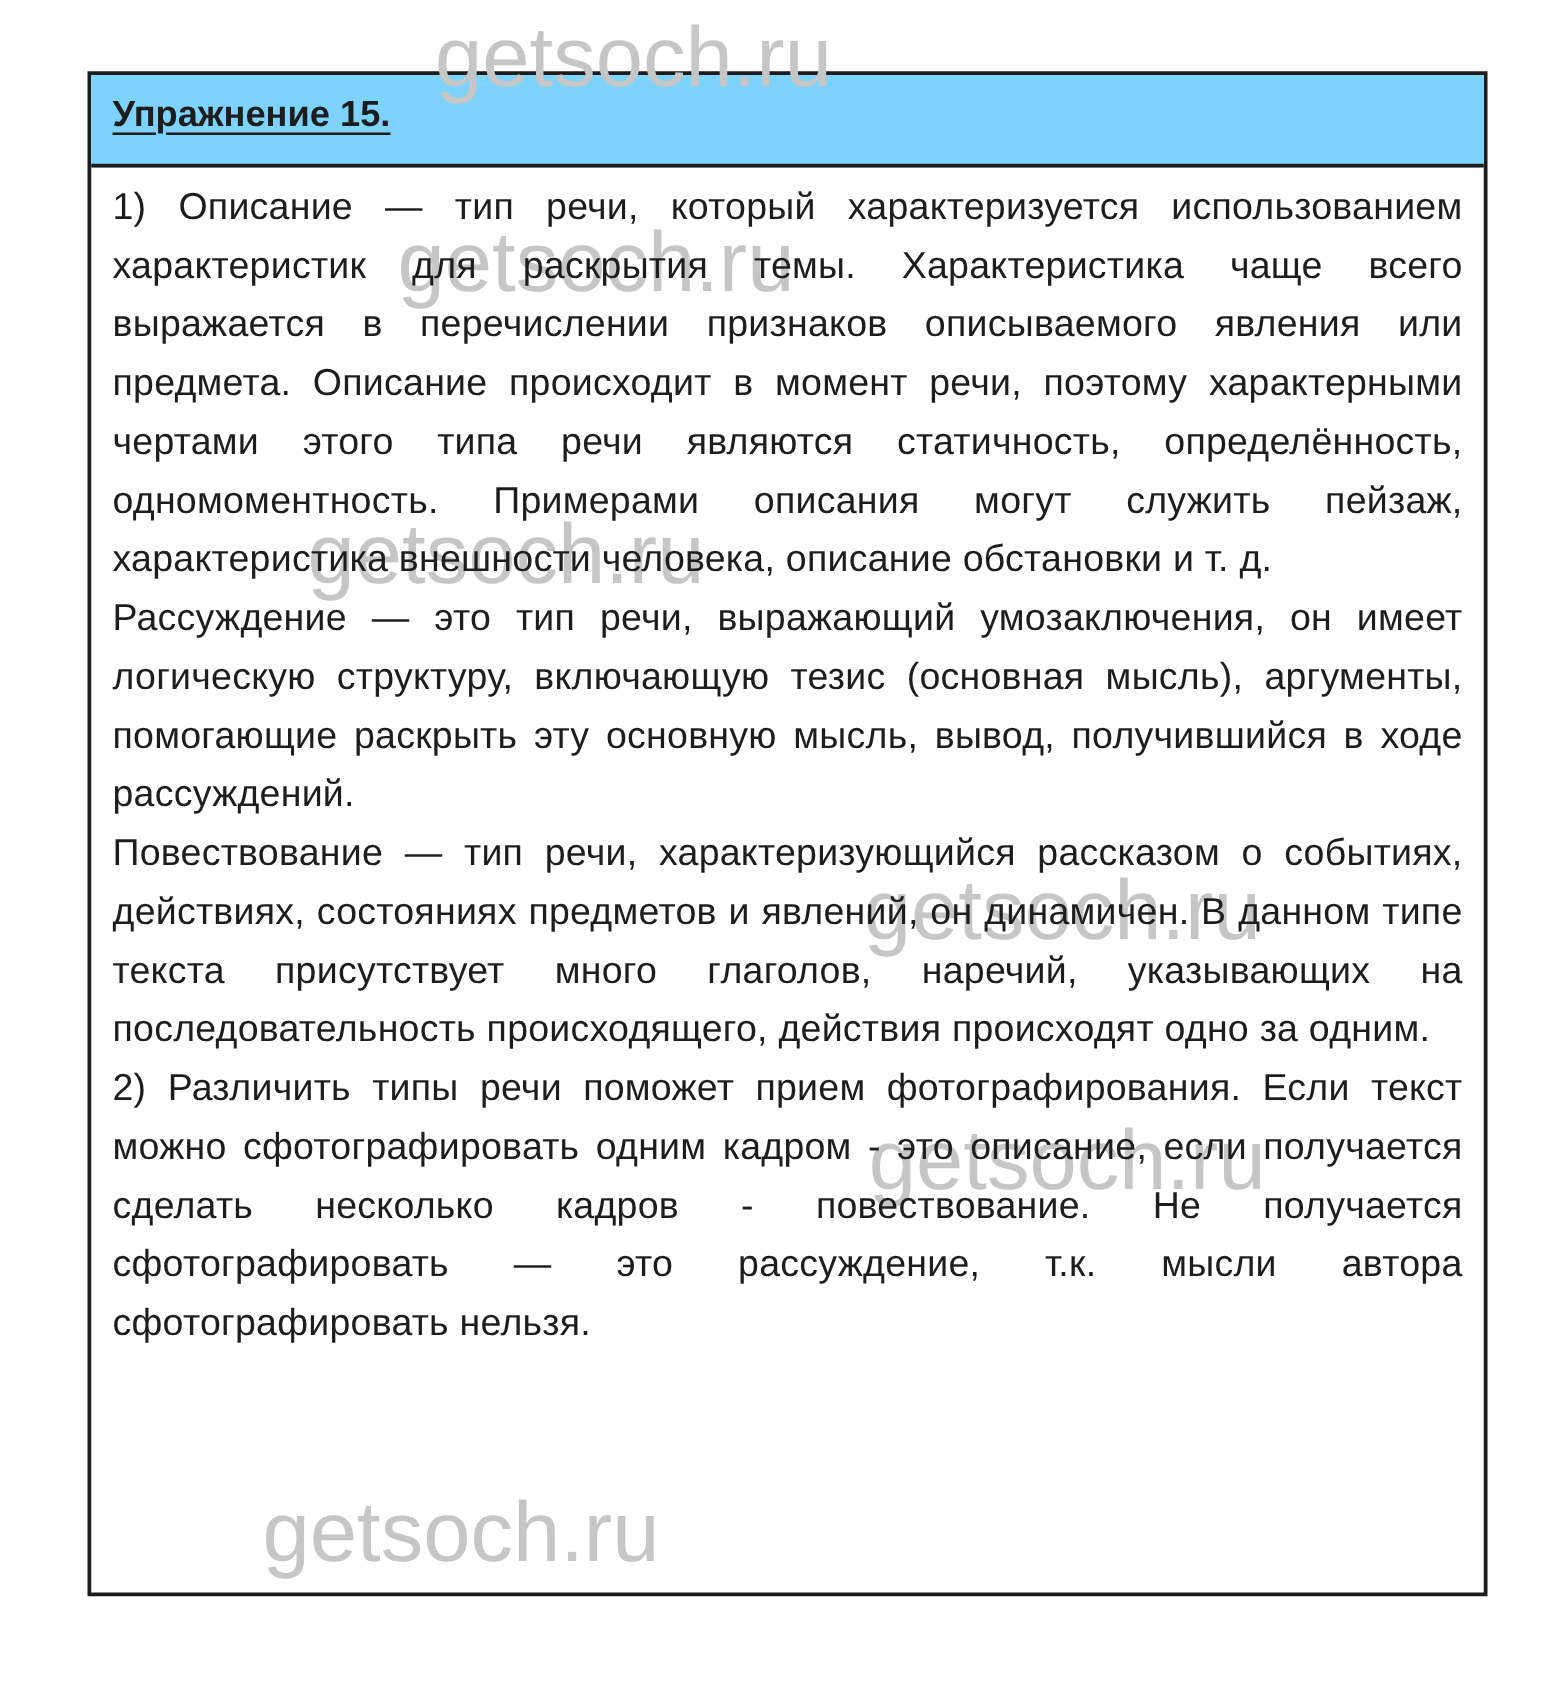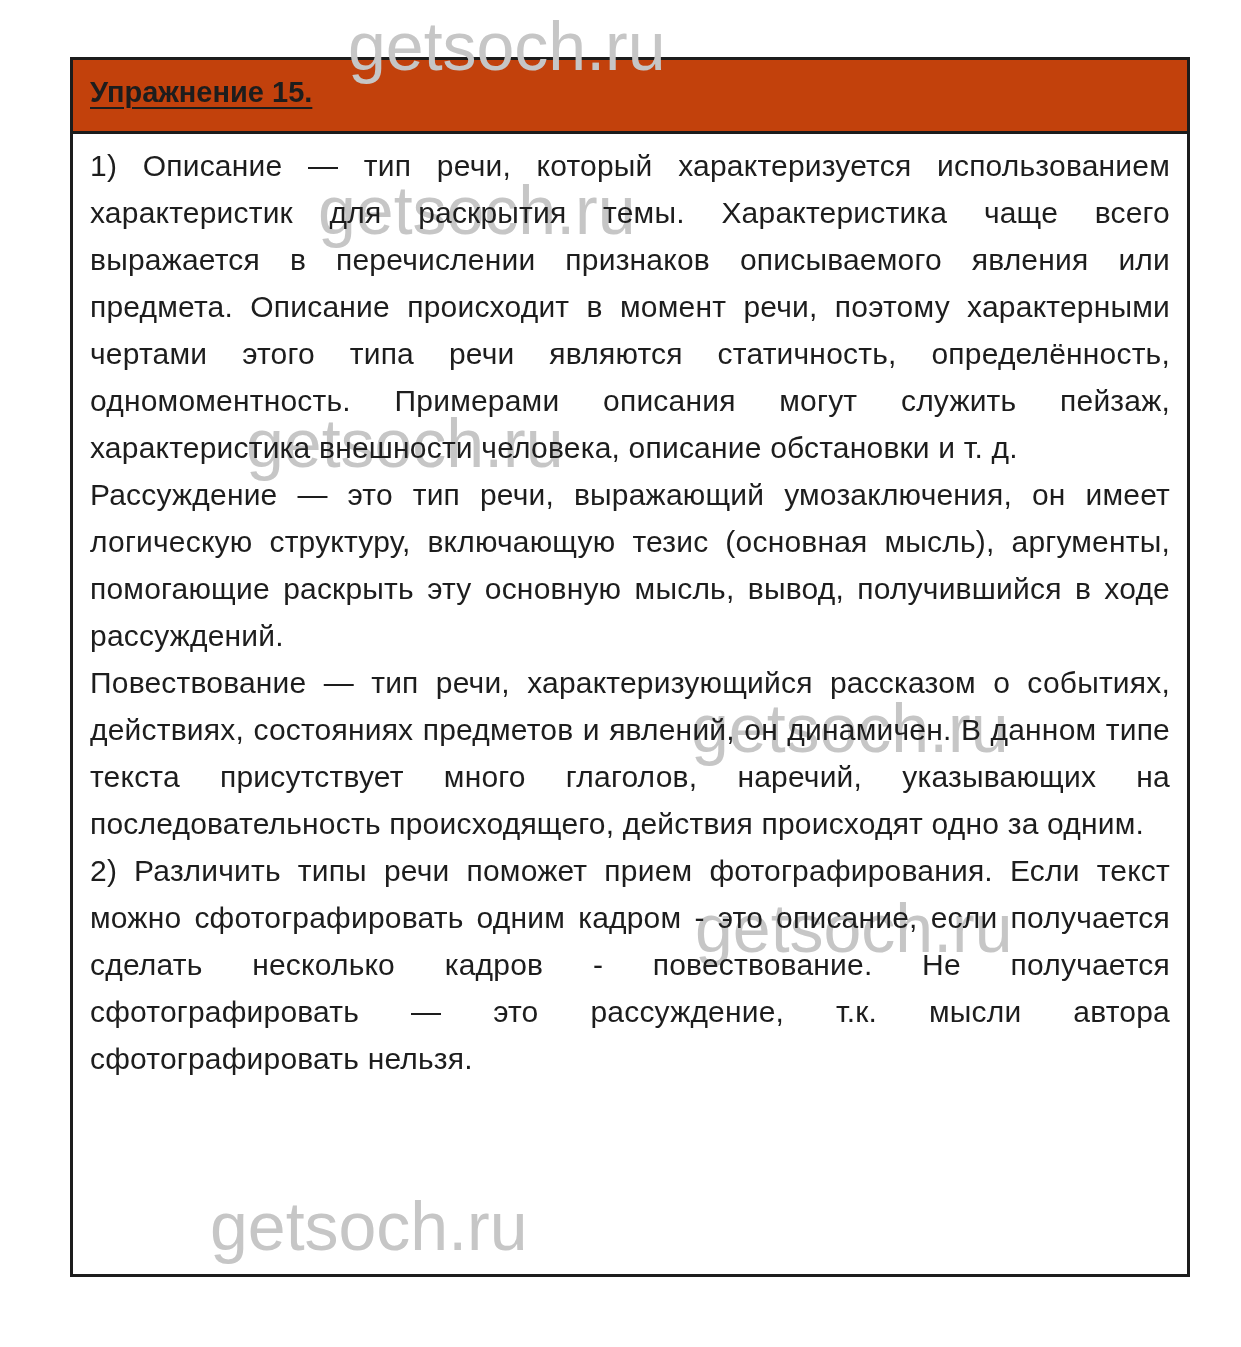--- a/index.html
+++ b/index.html
@@ -23,21 +23,21 @@
     top: 57px;
     width: 1120px;
     height: 1220px;
     box-sizing: border-box;
     border: 3px solid #1c1c1c;
     background: #ffffff;
   }
   .exercise-header {
     box-sizing: border-box;
     height: 74px;
-    background: #c2410c;
+    background: #7dd3fc;
     border-bottom: 3px solid #1c1c1c;
     padding: 15px 16px 0 17px;
   }
   .exercise-title {
     position: relative;
     z-index: 2;
     display: inline-block;
     font-size: 29px;
     line-height: 34px;
     font-weight: 700;

